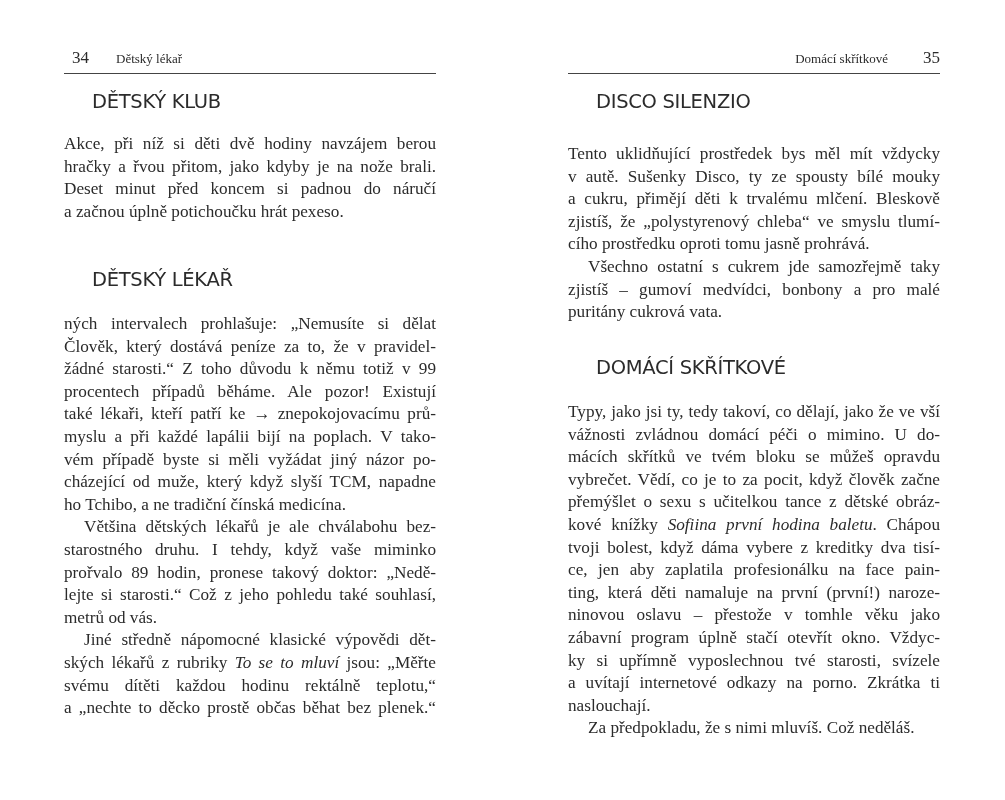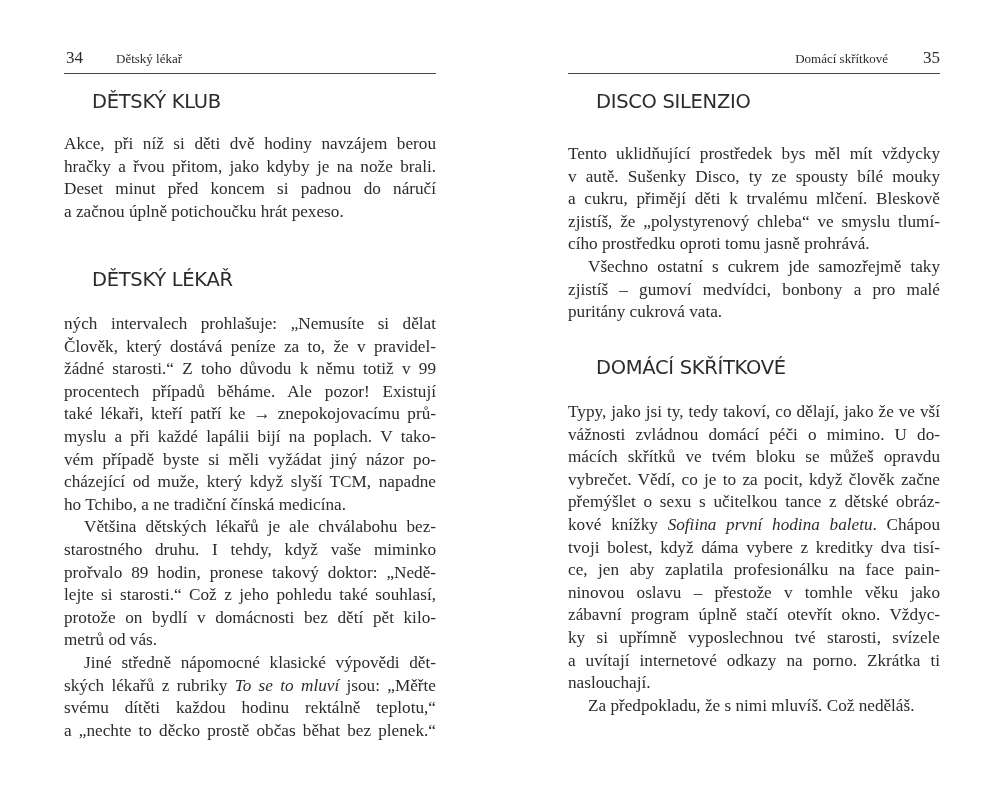--- a/index.html
+++ b/index.html
@@ -3,21 +3,21 @@
 <meta charset="utf-8">
 <style>
   html, body { margin:0; padding:0; background:#ffffff; }
   body { width:1005px; height:800px; position:relative; overflow:hidden; color:#2b2b2b; }
   .page { position:absolute; top:0; width:372px; }
   .page.left { left:64px; }
   .page.right { left:568px; }
   .running-head { position:absolute; top:48px; left:0; width:372px; height:22px; font-family:"Liberation Serif", serif; }
   .running-head .num { font-size:17px; position:absolute; top:0; }
   .running-head .title { font-size:13px; position:absolute; top:3px; }
-  .left .running-head .num { left:2px; }
+  .left .running-head .num { left:8px; }
   .left .running-head .title { left:52px; }
   .right .running-head .num { right:0; }
   .right .running-head .title { right:52px; }
   .rule { position:absolute; top:73px; left:0; width:372px; height:0; border-top:1.5px solid #444; }
   .heading { position:absolute; left:0; font-family:"DejaVu Sans", sans-serif; font-size:19.5px; letter-spacing:-0.3px; color:#2b2b2b; white-space:nowrap;margin-left:28px; }
   .para { position:absolute; left:0; width:372px; font-family:"Liberation Serif", serif; font-size:17.2px; line-height:22.6px; }
   .line { display:block; height:22.6px; white-space:nowrap; text-align:justify; text-align-last:justify; }
   .line.last { text-align-last:left; }
   .line.indent { padding-left:20px; }
   .it { font-style:italic; }
@@ -48,21 +48,20 @@
     <span class="line">procentech případů běháme. Ale pozor! Existují</span>
     <span class="line">také lékaři, kteří patří ke → znepokojovacímu prů-</span>
     <span class="line">myslu a při každé lapálii bijí na poplach. V tako-</span>
     <span class="line">vém případě byste si měli vyžádat jiný názor po-</span>
     <span class="line">cházející od muže, který když slyší TCM, napadne</span>
     <span class="line last">ho Tchibo, a ne tradiční čínská medicína.</span>
     <span class="line indent">Většina dětských lékařů je ale chválabohu bez-</span>
     <span class="line">starostného druhu. I tehdy, když vaše miminko</span>
     <span class="line">prořvalo 89 hodin, pronese takový doktor: „Nedě-</span>
     <span class="line">lejte si starosti.“ Což z jeho pohledu také souhlasí,</span>
-    <span class="line">protože on bydlí v domácnosti bez dětí pět kilo-</span>
     <span class="line last">metrů od vás.</span>
     <span class="line indent">Jiné středně nápomocné klasické výpovědi dět-</span>
     <span class="line"><span>ských lékařů z rubriky </span><span class="it">To se to mluví</span><span> jsou: „Měřte</span></span>
     <span class="line">svému dítěti každou hodinu rektálně teplotu,“</span>
     <span class="line">a „nechte to děcko prostě občas běhat bez plenek.“</span>
   </div>
 </div>
 
 <div class="page right">
   <div class="running-head">
@@ -86,20 +85,21 @@
   <div class="heading" style="top:356px;">DOMÁCÍ SKŘÍTKOVÉ</div>
   <div class="para" style="top:401px;">
     <span class="line">Typy, jako jsi ty, tedy takoví, co dělají, jako že ve vší</span>
     <span class="line">vážnosti zvládnou domácí péči o mimino. U do-</span>
     <span class="line">mácích skřítků ve tvém bloku se můžeš opravdu</span>
     <span class="line">vybrečet. Vědí, co je to za pocit, když člověk začne</span>
     <span class="line">přemýšlet o sexu s učitelkou tance z dětské obráz-</span>
     <span class="line"><span>kové knížky </span><span class="it">Sofiina první hodina baletu</span><span>. Chápou</span></span>
     <span class="line">tvoji bolest, když dáma vybere z kreditky dva tisí-</span>
     <span class="line">ce, jen aby zaplatila profesionálku na face pain-</span>
+    <span class="line">ting, která děti namaluje na první (první!) naroze-</span>
     <span class="line">ninovou oslavu – přestože v tomhle věku jako</span>
     <span class="line">zábavní program úplně stačí otevřít okno. Vždyc-</span>
     <span class="line">ky si upřímně vyposlechnou tvé starosti, svízele</span>
     <span class="line">a uvítají internetové odkazy na porno. Zkrátka ti</span>
     <span class="line last">naslouchají.</span>
     <span class="line indent last">Za předpokladu, že s nimi mluvíš. Což neděláš.</span>
   </div>
 </div>
 
 </body></html>

